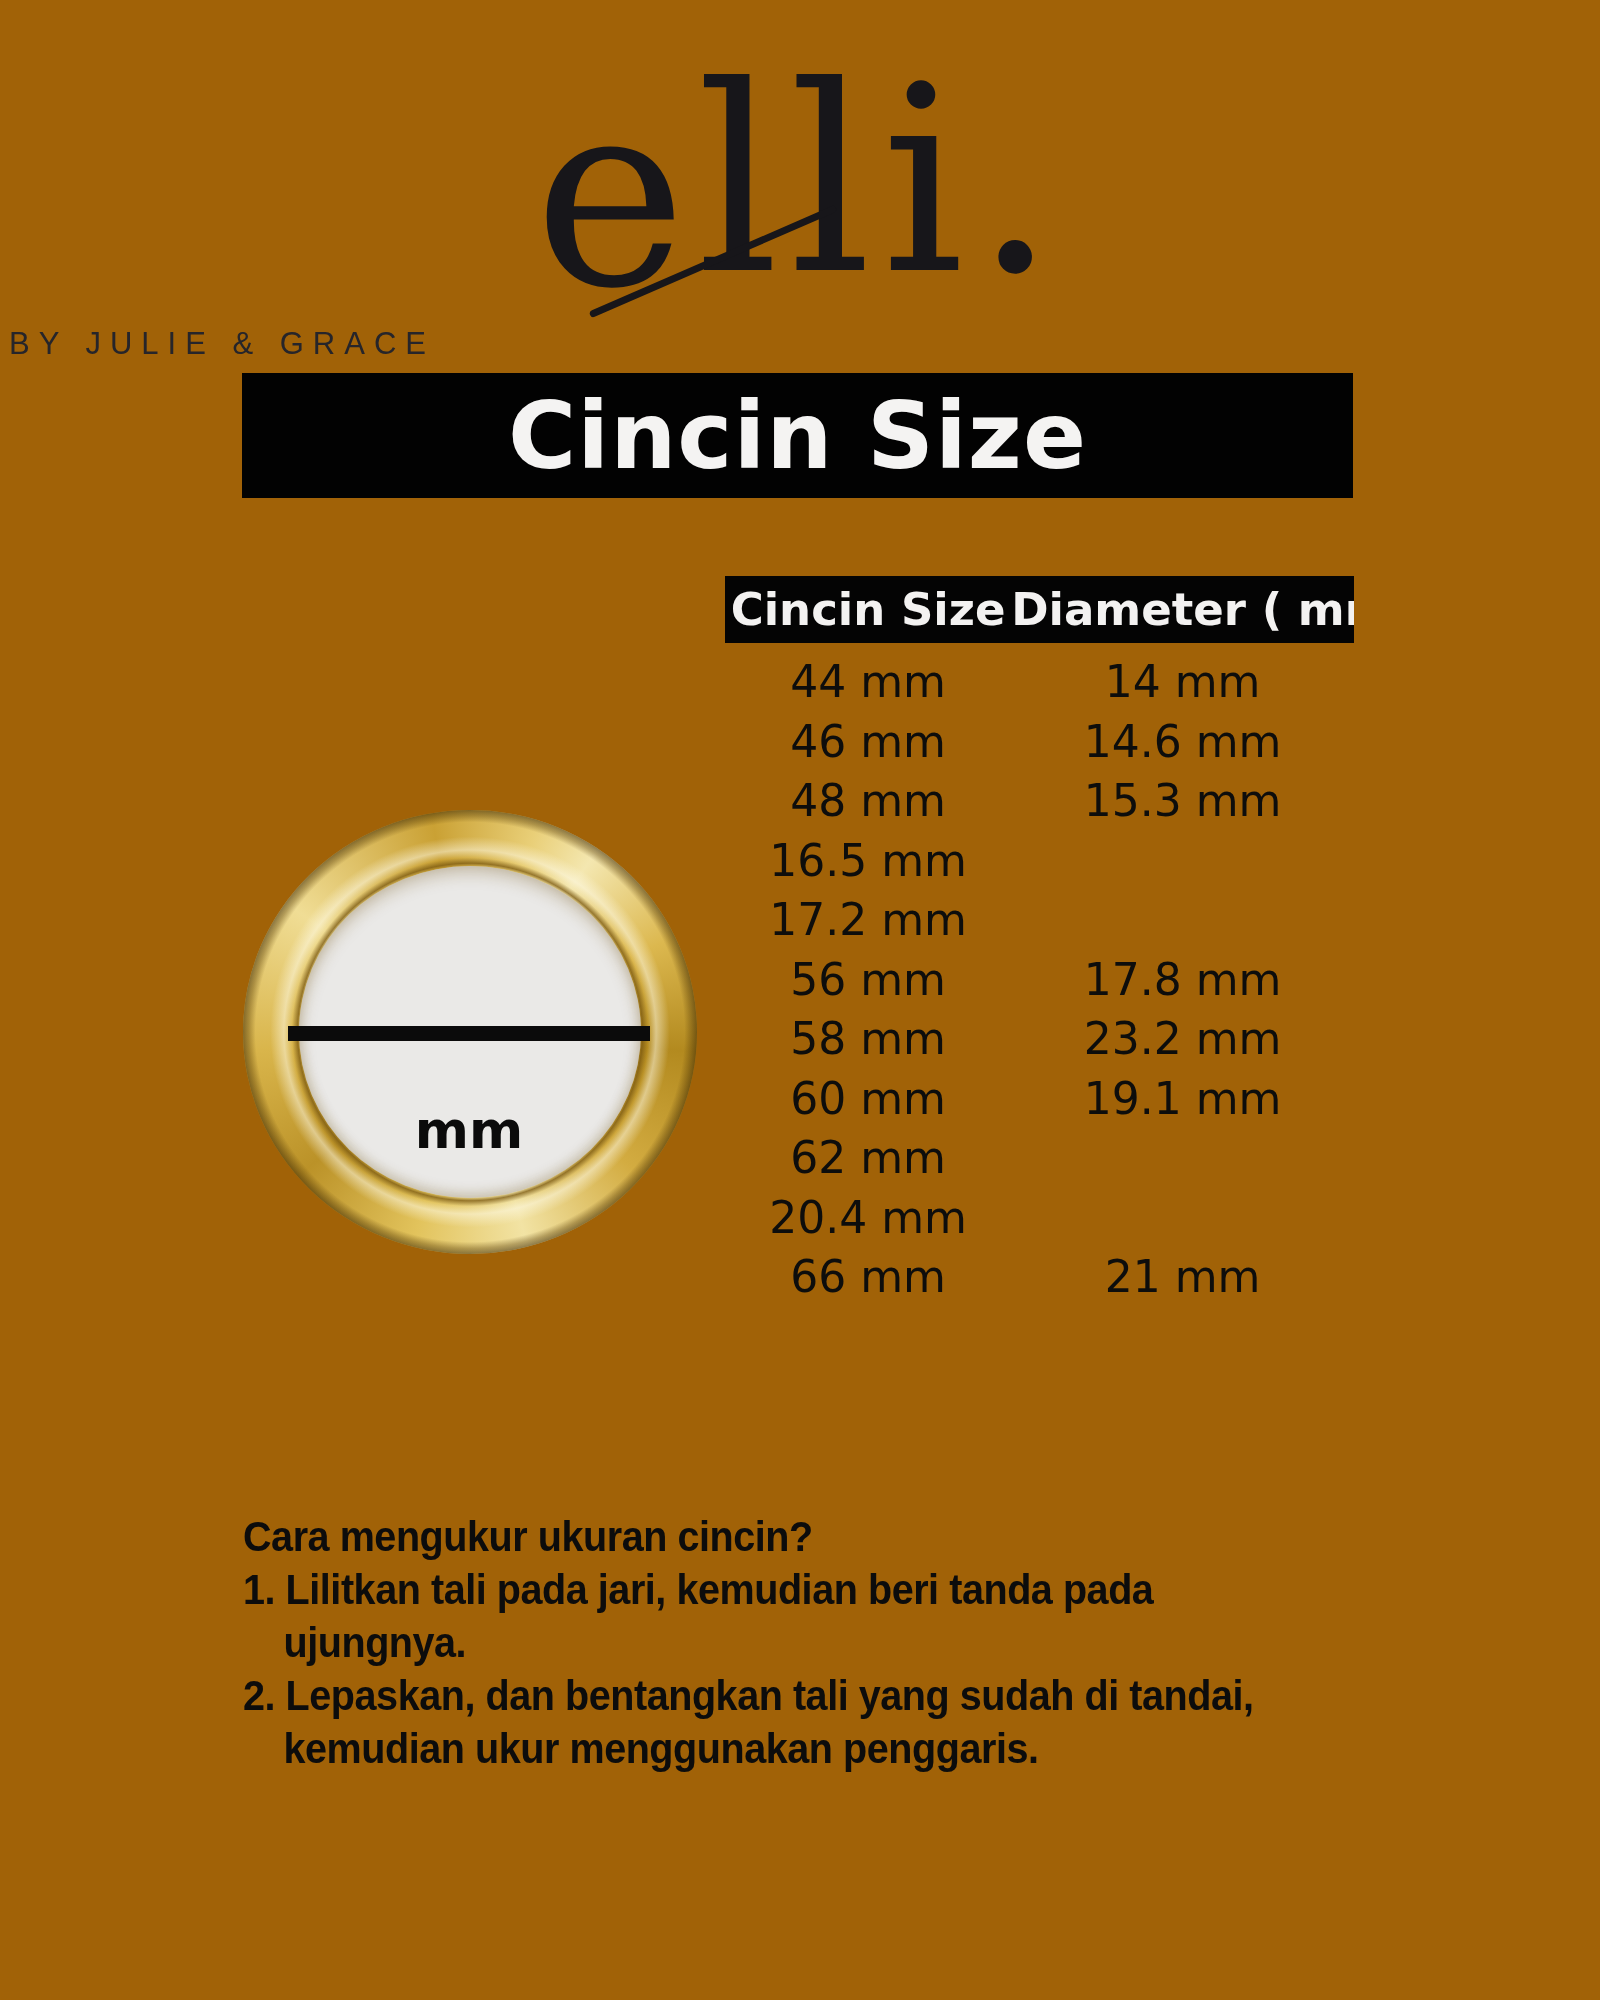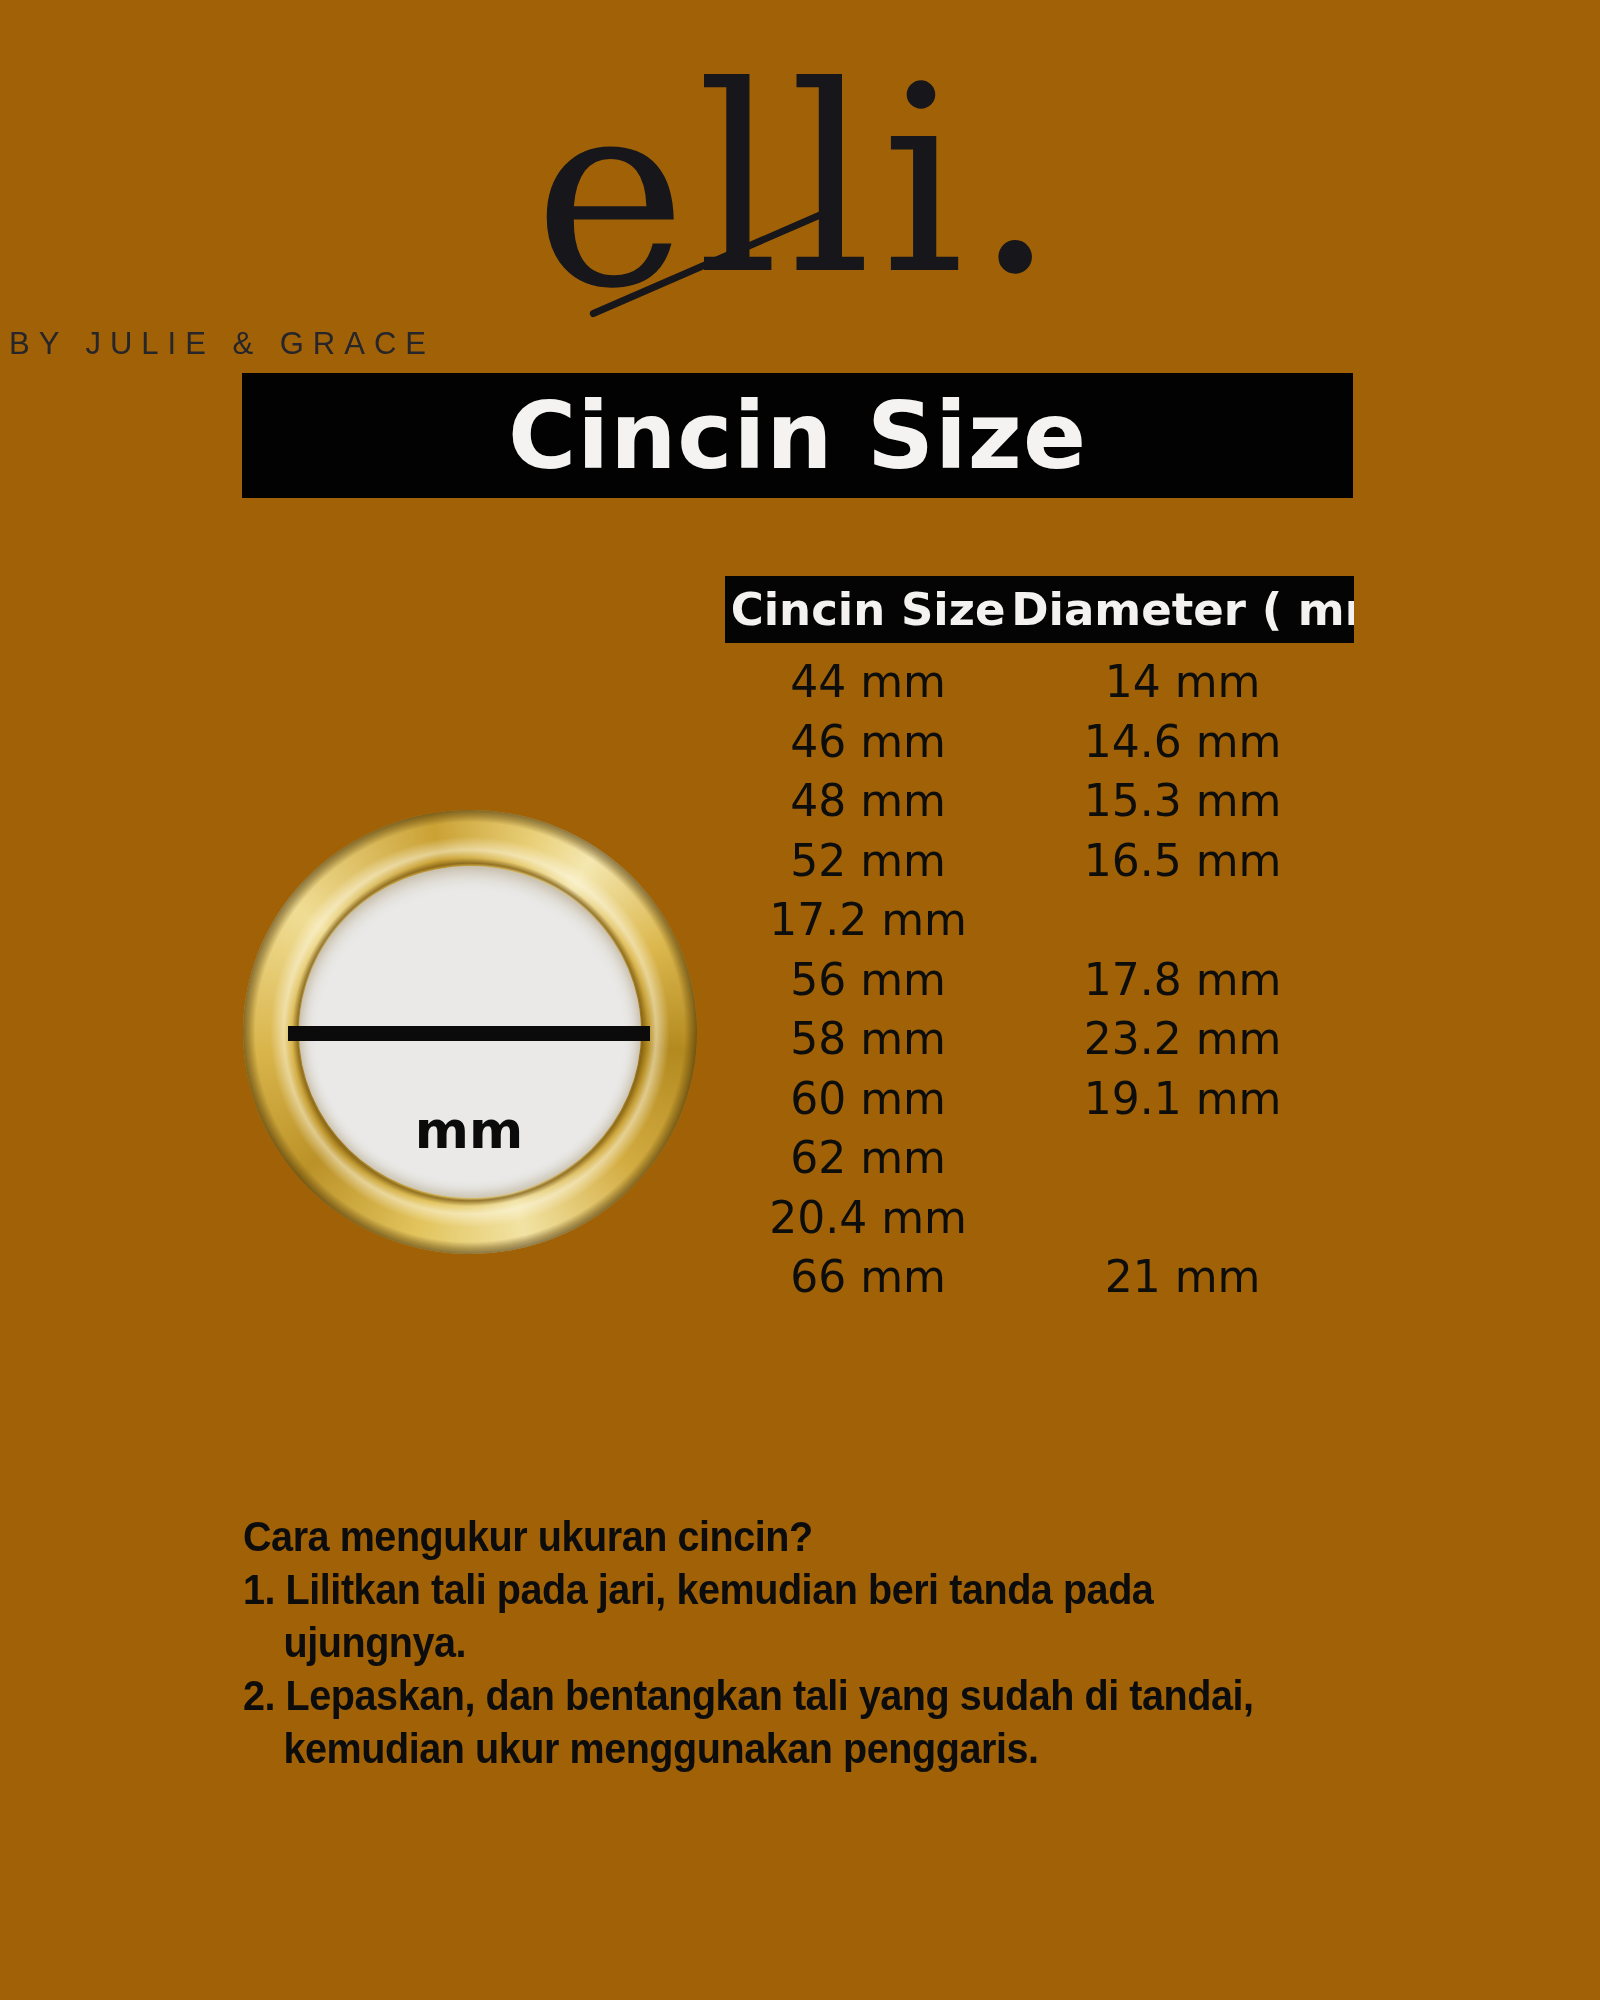--- a/index.html
+++ b/index.html
@@ -137,21 +137,20 @@
       </div>
       <div class="trow">
         <span>46 mm</span>
         <span>14.6 mm</span>
       </div>
       <div class="trow">
         <span>48 mm</span>
         <span>15.3 mm</span>
       </div>
       <div class="trow">
-        <span>52 mm</span>
         <span>16.5 mm</span>
       </div>
       <div class="trow">
         <span>17.2 mm</span>
       </div>
       <div class="trow">
         <span>56 mm</span>
         <span>17.8 mm</span>
       </div>
       <div class="trow">

